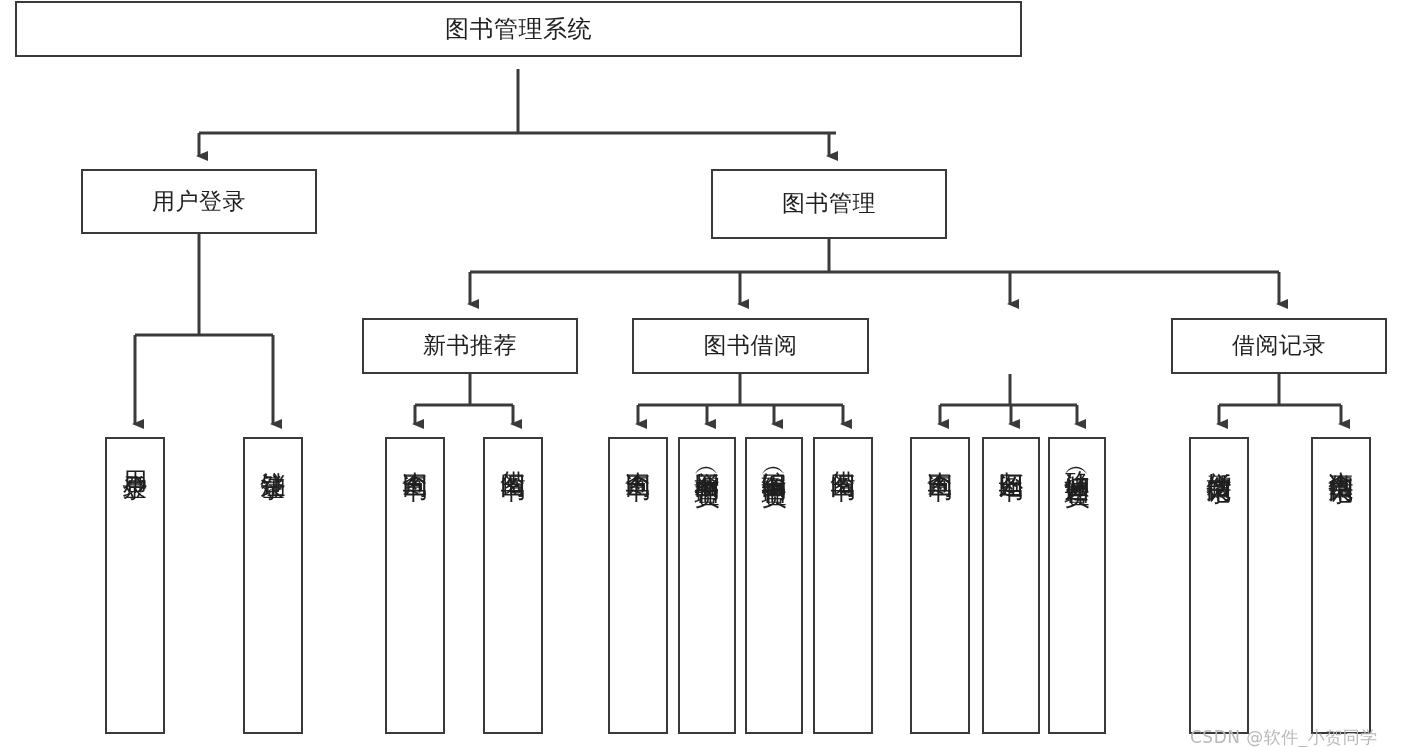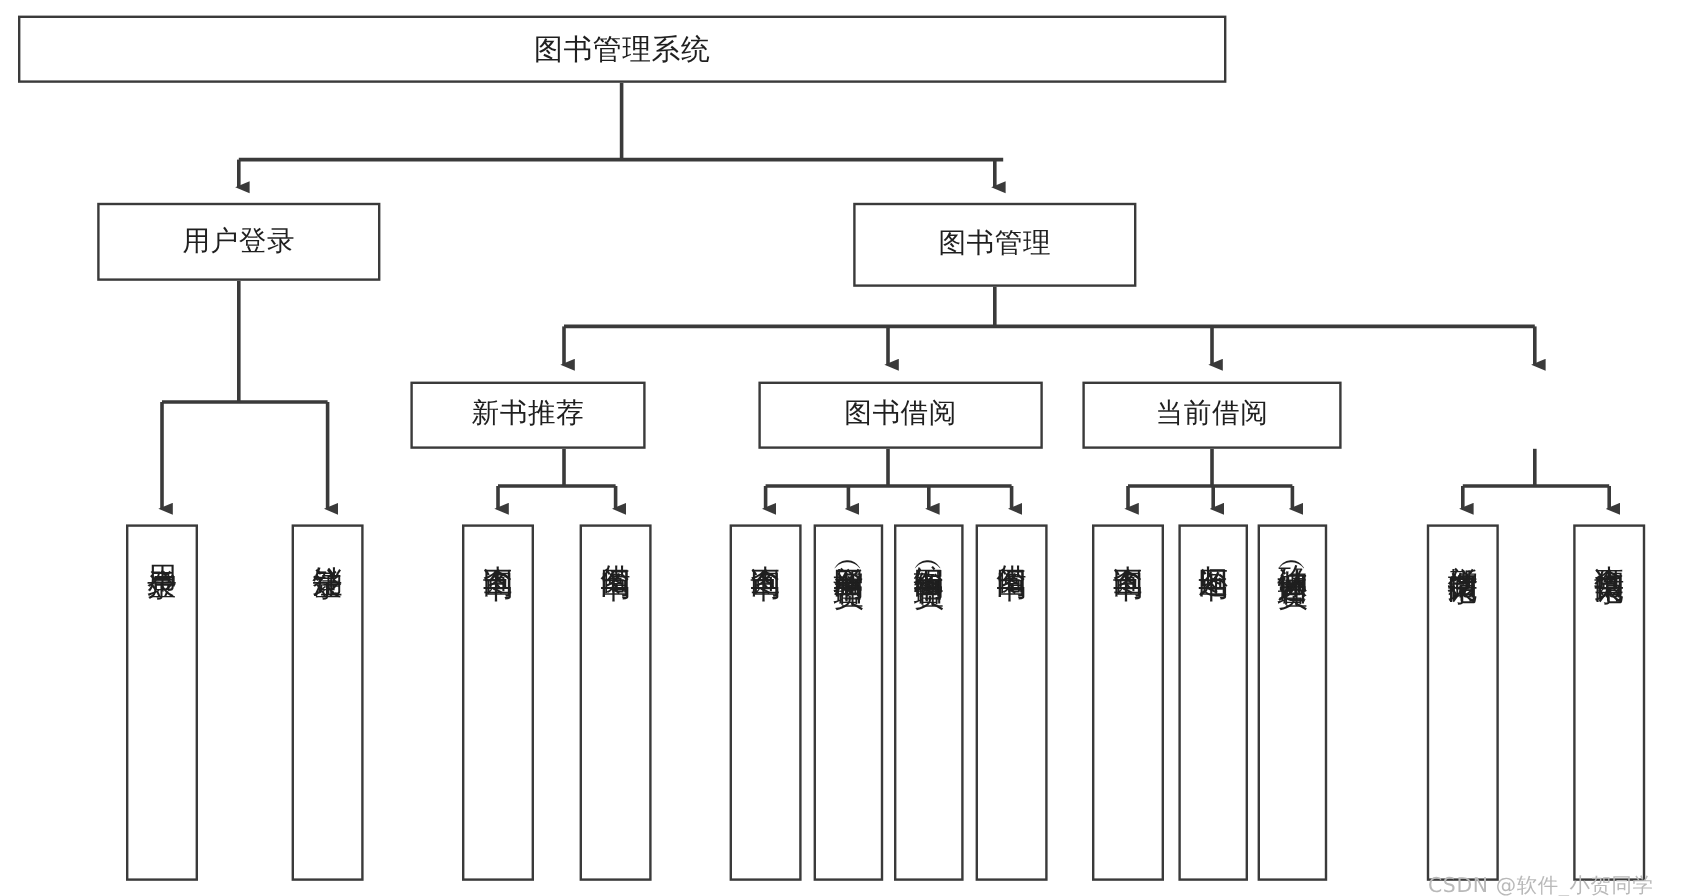--- a/index.html
+++ b/index.html
@@ -115,39 +115,39 @@
       <path d="M1011,405 L1011,424" marker-end="url(#arrow)"></path>
       <path d="M1077,405 L1077,424" marker-end="url(#arrow)"></path>
 
       <path d="M1279,374 L1279,405"></path>
       <path d="M1219,405 L1341,405"></path>
       <path d="M1219,405 L1219,424" marker-end="url(#arrow)"></path>
       <path d="M1341,405 L1341,424" marker-end="url(#arrow)"></path>
     </g>
   </svg>
 
-  <div class="node horizontal root" style="left: 15px; top: 13px; width: 1007px; height: 56px;">
+  <div class="node horizontal root" style="left: 15px; top: 1px; width: 1007px; height: 56px;">
     <span class="label">图书管理系统</span>
   </div>
 
   <div class="node horizontal" style="left: 81px; top: 169px; width: 236px; height: 65px;">
     <span class="label">用户登录</span>
   </div>
   <div class="node horizontal" style="left: 711px; top: 169px; width: 236px; height: 70px;">
     <span class="label">图书管理</span>
   </div>
 
-  <div class="node horizontal" style="left: 342px; top: 318px; width: 196px; height: 56px;">
+  <div class="node horizontal" style="left: 362px; top: 318px; width: 216px; height: 56px;">
     <span class="label">新书推荐</span>
   </div>
   <div class="node horizontal" style="left: 632px; top: 318px; width: 237px; height: 56px;">
     <span class="label">图书借阅</span>
   </div>
-  <div class="node horizontal" style="left: 902px; top: 318px; width: 216px; height: 56px;">
-    <span class="label">当前借阅</span>
+  <div class="node horizontal" style="left: 1171px; top: 318px; width: 216px; height: 56px;">
+    <span class="label">借阅记录</span>
   </div>
 
   <div class="node vertical" style="left: 105px; top: 437px; width: 60px; height: 297px;">
     <span class="label">用户登录</span>
   </div>
   <div class="node vertical" style="left: 243px; top: 437px; width: 60px; height: 297px;">
     <span class="label">注销登录</span>
   </div>
   <div class="node vertical" style="left: 385px; top: 437px; width: 60px; height: 297px;">
     <span class="label">查询图书</span>

